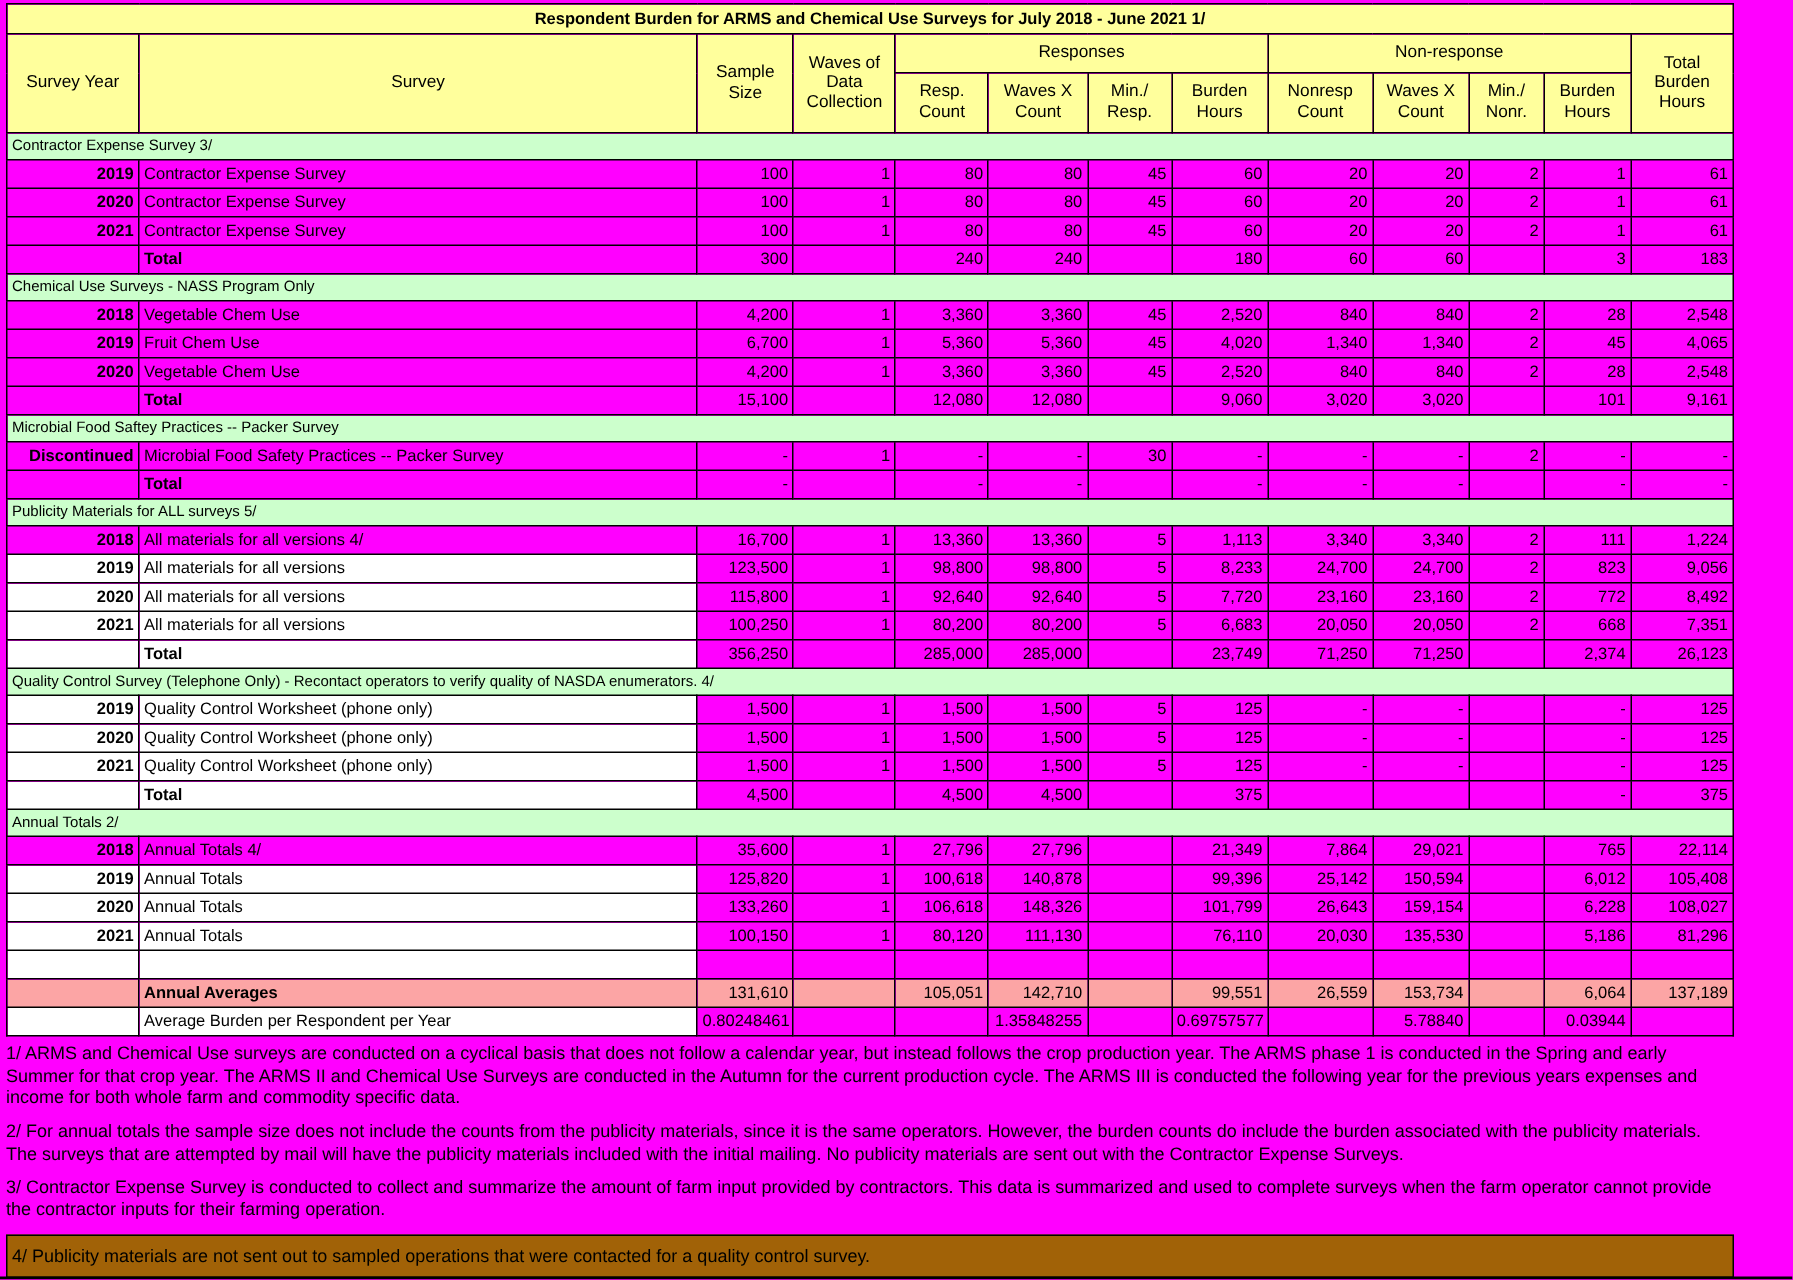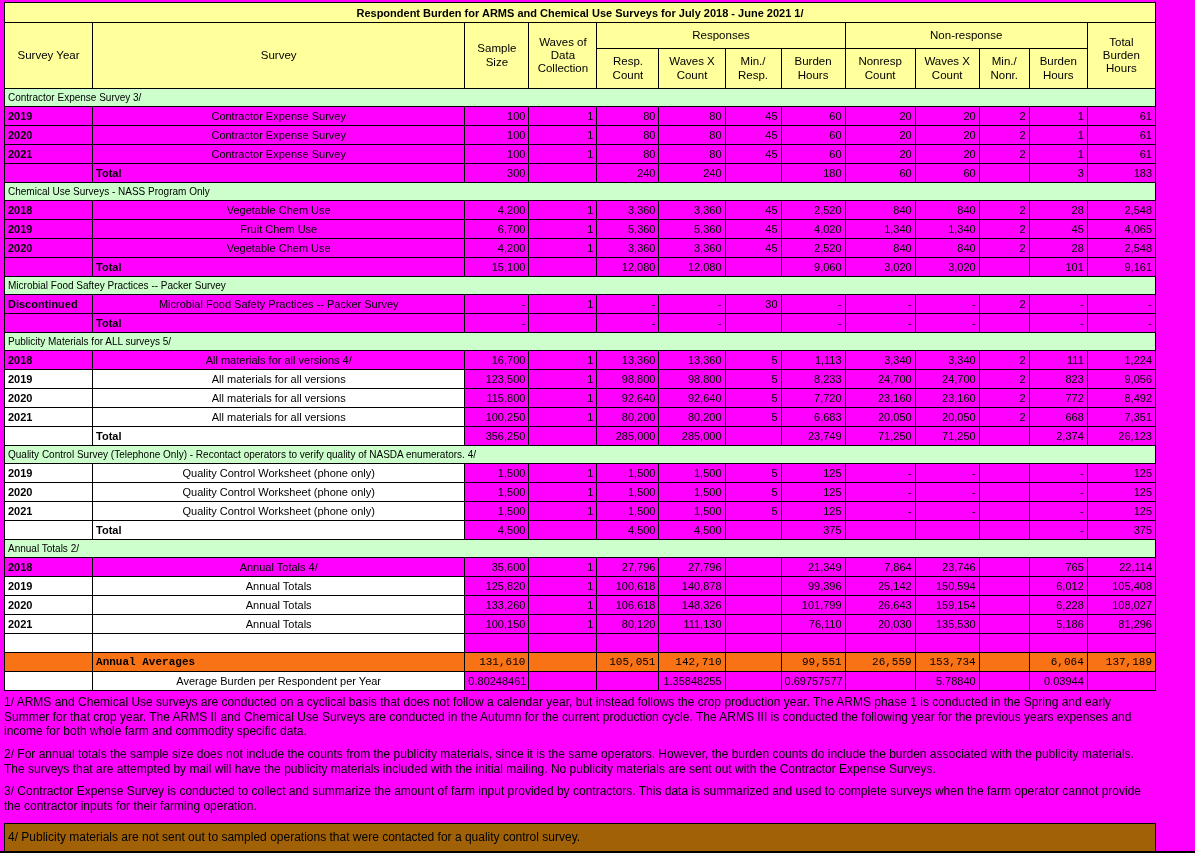--- a/index.html
+++ b/index.html
@@ -50,27 +50,27 @@
   tr.hdr-sub th { height: 40px; }
 
   td.section {
     background: #CCFFCC;
     font-size: 10px;
     height: 18px;
     white-space: nowrap;
     text-align: left;
   }
   tbody td { height: 19px; white-space: nowrap; }
-  td.year   { text-align: left; font-weight: bold; }
-  td.survey { text-align: center; }
+  td.year   { text-align: right; font-weight: bold; }
+  td.survey { text-align: left; }
   td.num    { text-align: right; }
   td.total-label { font-weight: bold; text-align: left; }
   .bg-m { background: #FF00FF; }
   .bg-w { background: #FFFFFF; }
-  .bg-b { background: #f97316; font-family: Liberation Mono, monospace; }
+  .bg-b { background: #fca5a5; }
 
   .footnotes { width: 1152px; margin-top: 4px; }
   .fn {
     margin: 0 0 8px 0;
     font-size: 12px;
     line-height: 1.22;
     white-space: normal;
   }
   .fn-white {
     background: #a16207;
@@ -432,21 +432,21 @@
         <tr>
           <td class="year bg-m">2018</td>
           <td class="survey bg-m">Annual Totals 4/</td>
           <td class="num bg-m">35,600</td>
           <td class="num bg-m">1</td>
           <td class="num bg-m">27,796</td>
           <td class="num bg-m">27,796</td>
           <td class="num bg-m"></td>
           <td class="num bg-m">21,349</td>
           <td class="num bg-m">7,864</td>
-          <td class="num bg-m">23,746</td>
+          <td class="num bg-m">29,021</td>
           <td class="num bg-m"></td>
           <td class="num bg-m">765</td>
           <td class="num bg-m">22,114</td>
         </tr>
         <tr>
           <td class="year bg-w">2019</td>
           <td class="survey bg-w">Annual Totals</td>
           <td class="num bg-m">125,820</td>
           <td class="num bg-m">1</td>
           <td class="num bg-m">100,618</td>

